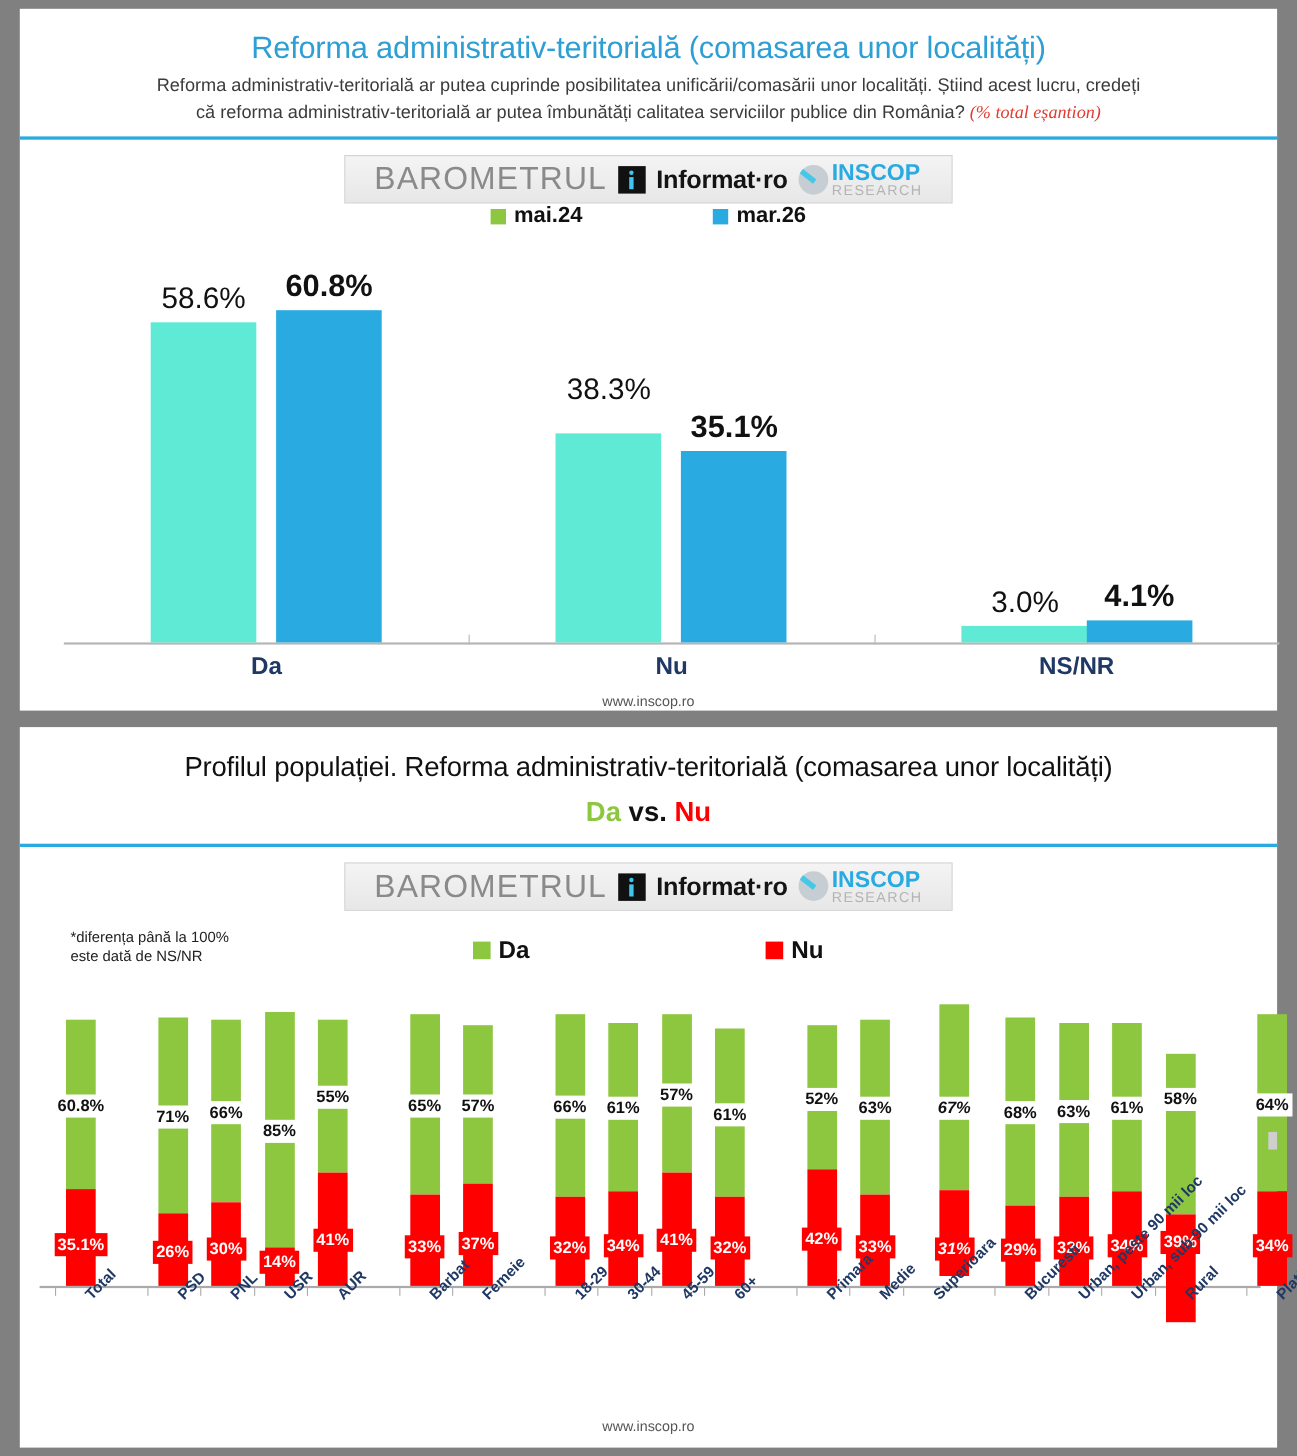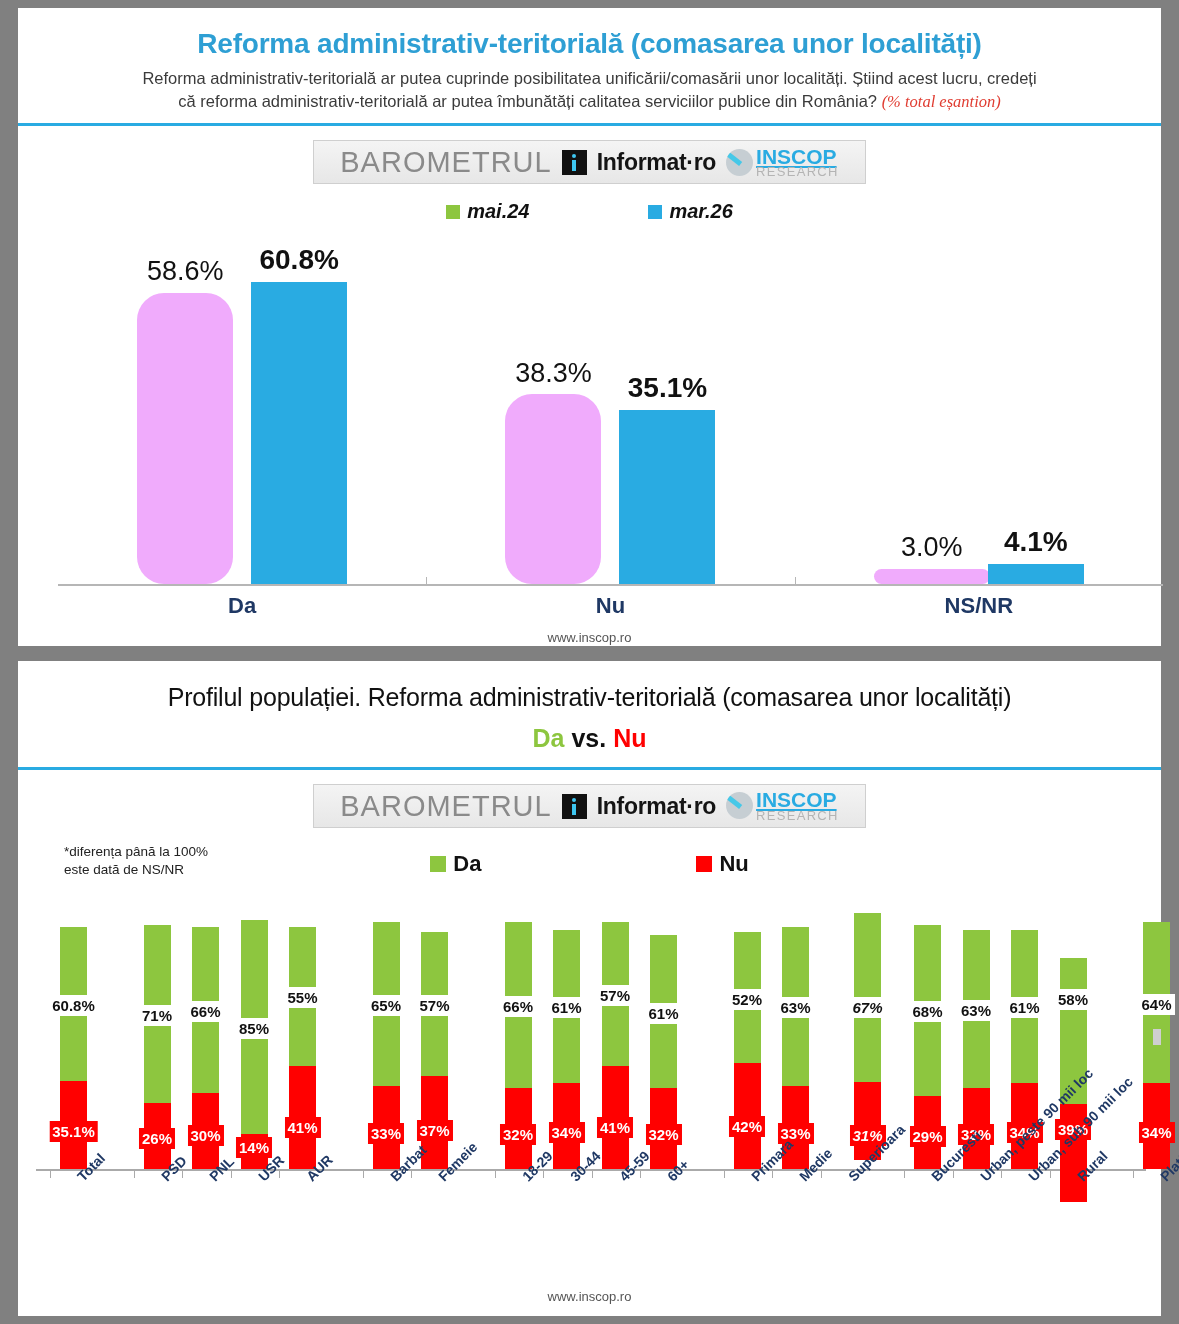--- a/index.html
+++ b/index.html
@@ -18,21 +18,21 @@
     background: #ffffff;
     left: 18px; right: 18px;
   }
   #card-top { top: 8px; height: 638px; left: 18px; width: 1143px; }
   #card-bottom { top: 661px; height: 655px; left: 18px; width: 1143px; }
 
   .title-main {
     text-align: center;
     color: #2E9FD4;
     font-size: 28px;
-    font-weight: bold;
+    font-weight: normal;
     padding-top: 20px;
     letter-spacing: -0.2px;
   }
   .subtitle {
     text-align: center;
     color: #3b3b3b;
     font-size: 16.5px;
     line-height: 1.4;
     padding: 7px 30px 0 30px;
   }
@@ -72,28 +72,27 @@
   .logo-inscop-wrap { display: flex; align-items: center; gap: 3px; }
   .logo-circle {
     width: 27px; height: 27px; border-radius: 50%; background: #c6ced3;
     position: relative; overflow: hidden;
   }
   .logo-circle::after{
     content:""; position:absolute; left:2px; top:2px; width:18px; height:5px;
     background:#45c8e8; transform: rotate(38deg); transform-origin: left top;
   }
   .logo-inscop-text { line-height: 0.92; }
-  .logo-inscop-1 { font-size: 21px; font-weight: bold; color: #29ABE2; letter-spacing: 0px; text-decoration: underline; }
+  .logo-inscop-1 { font-size: 21px; font-weight: bold; color: #29ABE2; letter-spacing: 0px; }
   .logo-inscop-2 { font-size: 13px; color: #b4b4b4; letter-spacing: 1.3px; }
 
   
   .legend-top {
     display: flex; justify-content: center; gap: 119px;
-    margin-top: 16px;
-    font-style: italic;
+    margin-top: 0;
   }
   .leg-item { display: flex; align-items: center; gap: 7px; }
   .leg-sw { width: 14px; height: 14px; display: inline-block; }
   .leg-label { font-size: 20px; font-weight: bold; color: #111; }
 
   
   #chart-top {
     position: absolute; left: 40px; top: 228px;
     width: 1105px; height: 350px;
   }
@@ -102,21 +101,21 @@
     position: absolute; left: 0; right: 0; bottom: 0;
     height: 2px; background: #b6b6b6;
   }
   .tick-v {
     position: absolute; bottom: 0; width: 1px; height: 9px; background: #b6b6b6;
   }
   .grp { position: absolute; bottom: 2px; height: 348px; }
   .bar {
     position: absolute; bottom: 0;
   }
-  .bar.green { background: #f0abfc; border-radius: 27px; }
+  .bar.green { background: #5eead4; }
   .bar.blue  { background: #29ABE2; }
   .bar-val {
     position: absolute; width: 170px; text-align: center;
     font-size: 27px; color: #111; left: 50%; margin-left: -85px;
   }
   .bar-val.bold { font-weight: bold; font-size: 28px; }
 
   .cat-labels {
     position: absolute; left: 40px; top: 585px; width: 1105px;
     display: flex;
@@ -237,21 +236,21 @@
           <div class="grp" style="left: 0px; width: 368.333px;">
             <div class="bar green" style="left: 79.1667px; width: 96px; height: 291.326px;">
               <div class="bar-val" style="bottom: 297.326px;">58.6%</div>
             </div>
             <div class="bar blue" style="left: 193.167px; width: 96px; height: 302.263px;">
               <div class="bar-val bold" style="bottom: 308.263px;">60.8%</div>
             </div>
           </div>
           <div class="grp" style="left: 368.333px; width: 368.333px;">
             <div class="bar green" style="left: 79.1667px; width: 96px; height: 190.406px;">
-              <div class="bar-val" style="bottom: 195px;">38.3%</div>
+              <div class="bar-val" style="bottom: 214px;">38.3%</div>
             </div>
             <div class="bar blue" style="left: 193.167px; width: 96px; height: 174.497px;">
               <div class="bar-val bold" style="bottom: 180.497px;">35.1%</div>
             </div>
           </div>
           <div class="grp" style="left: 736.667px; width: 368.333px;">
             <div class="bar green" style="left: 79.1667px; width: 116px; height: 14.9143px;">
               <div class="bar-val" style="bottom: 20.9143px;">3.0%</div>
             </div>
             <div class="bar blue" style="left: 193.167px; width: 96px; height: 20.3829px;">

